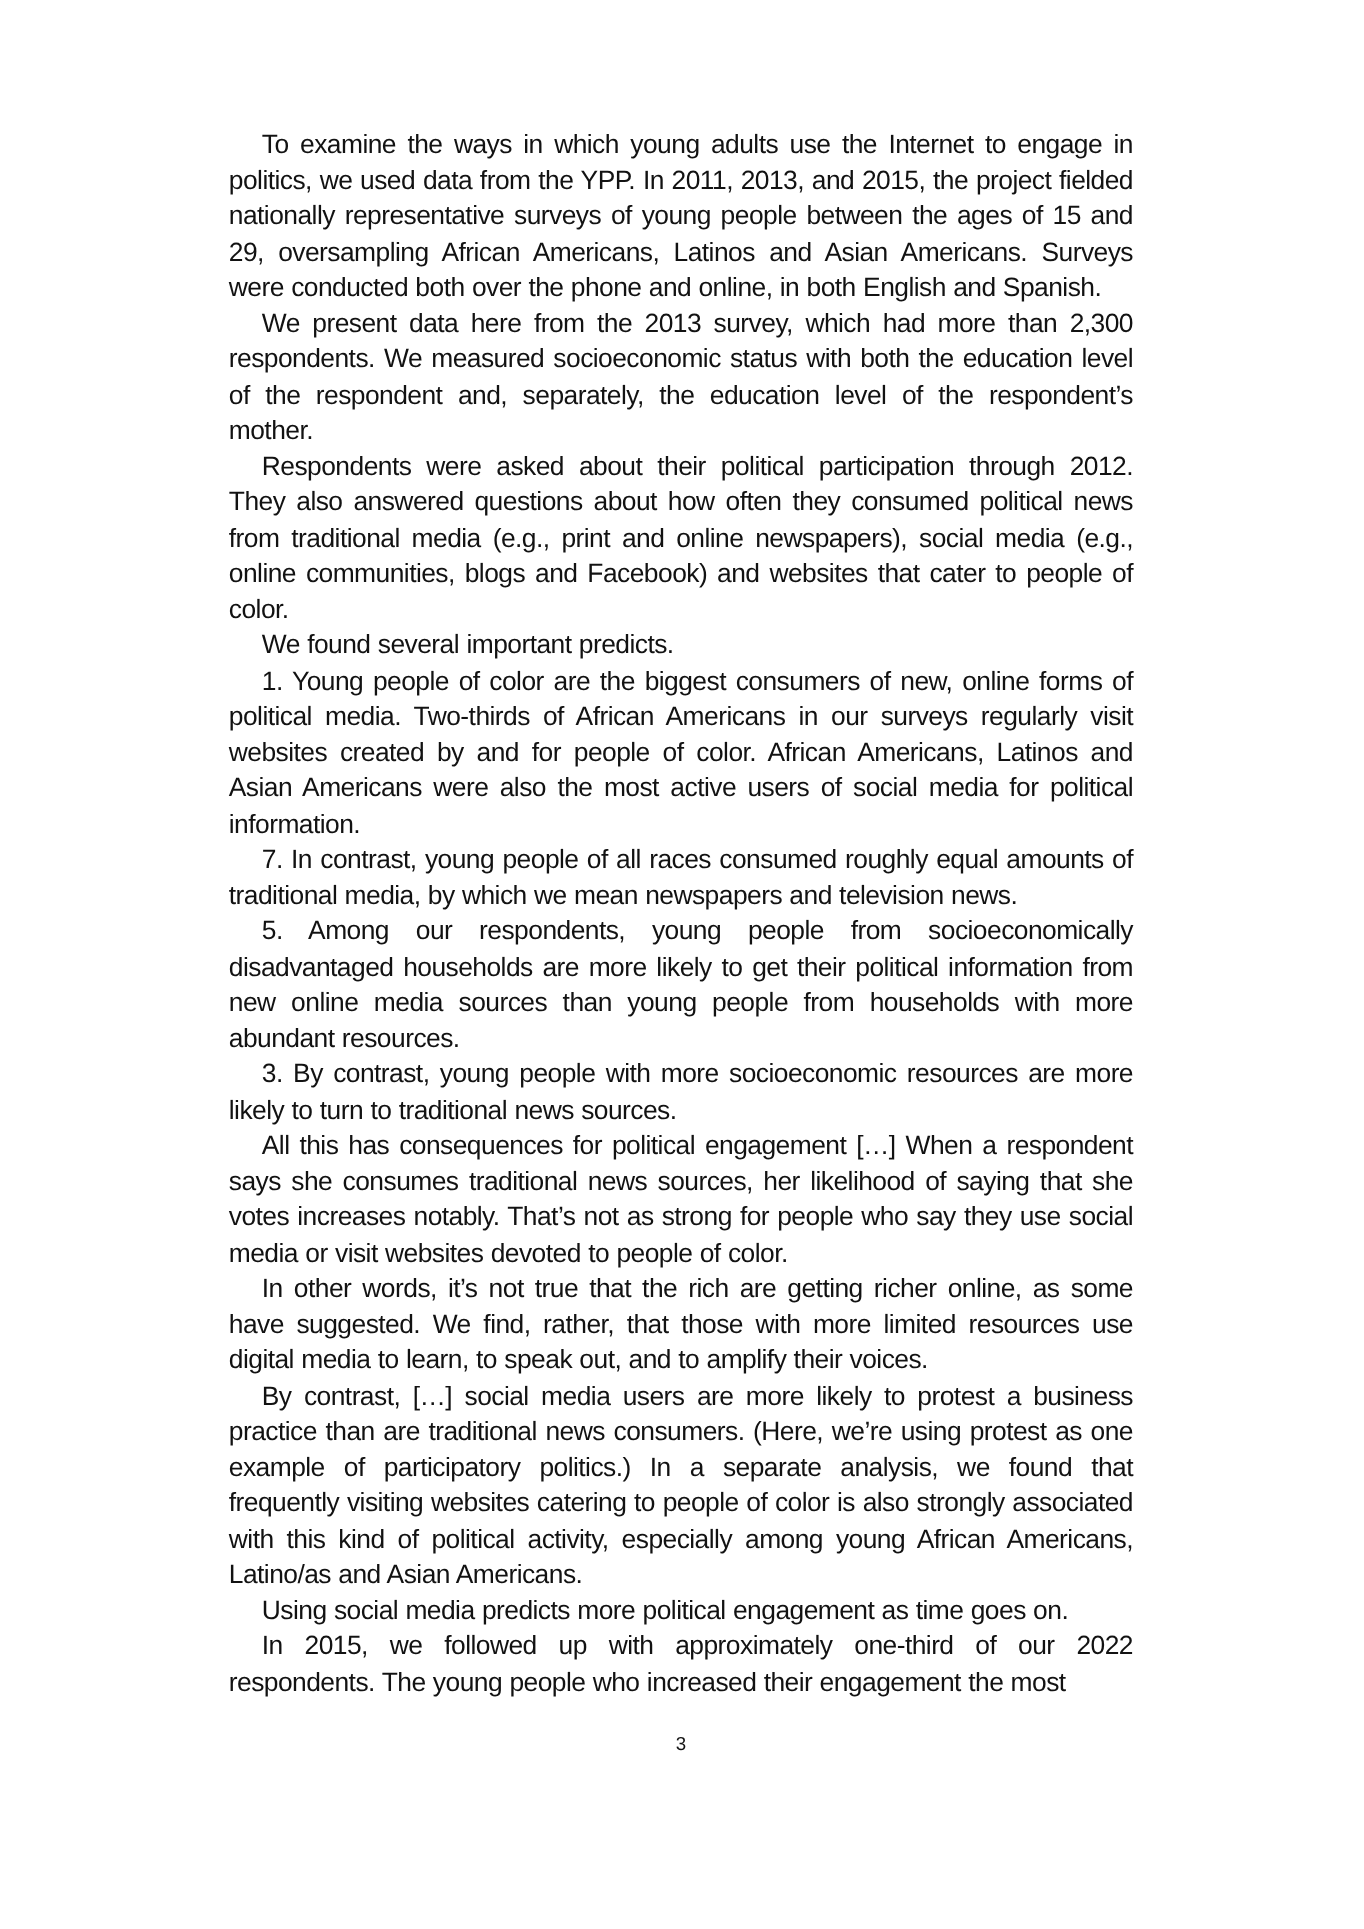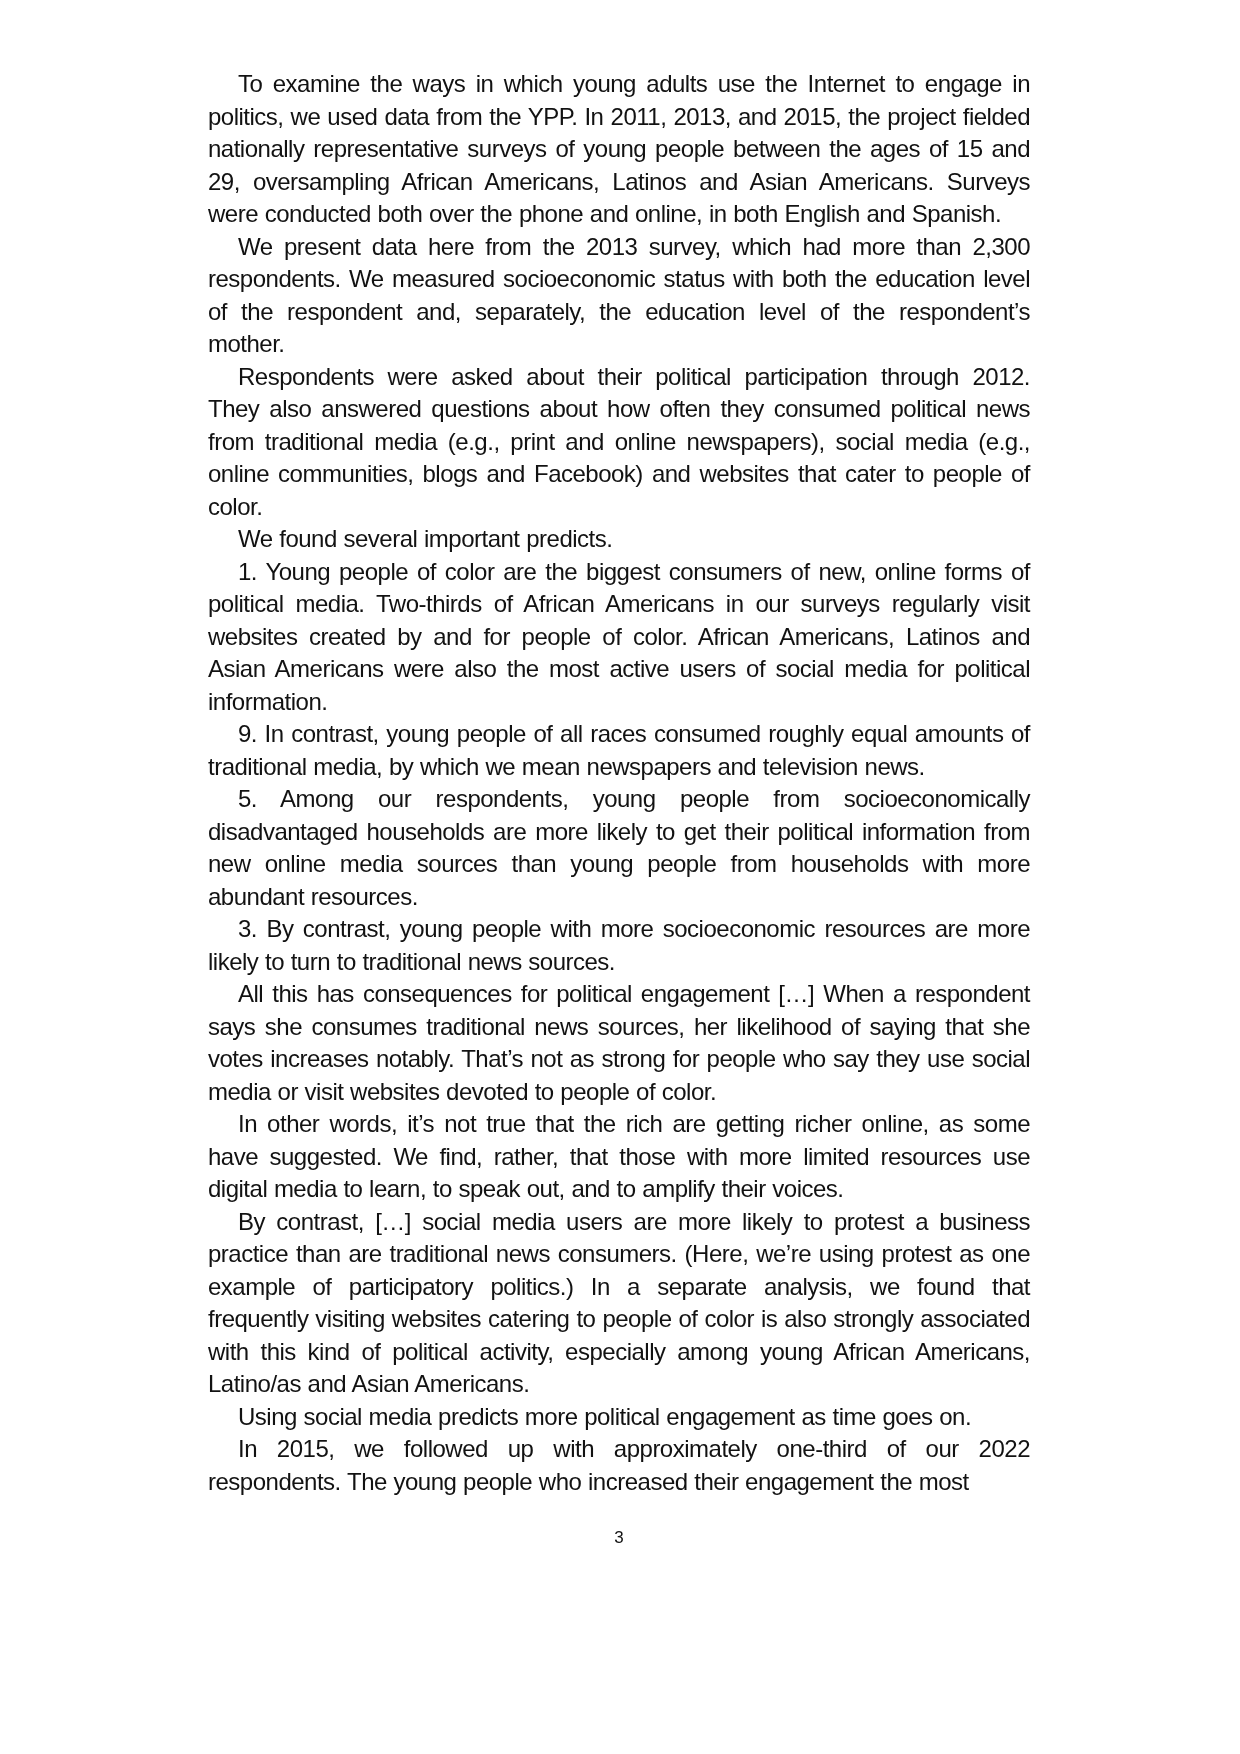--- a/index.html
+++ b/index.html
@@ -6,21 +6,21 @@
     margin: 0;
     padding: 0;
     background: #ffffff;
   }
   .page {
     position: relative;
     width: 1240px;
     height: 1754px;
     background: #ffffff;
     box-sizing: border-box;
-    padding: 68px 210px 0 208px;
+    padding: 116px 210px 0 208px;
     font-family: "Liberation Sans", "DejaVu Sans", sans-serif;
     color: #121212;
     overflow: hidden;
   }
   .body-text p {
     margin: 0;
     text-indent: 30px;
     text-align: justify;
     text-justify: inter-word;
     font-size: 24px;
@@ -39,21 +39,21 @@
 </head>
 <body>
 
 <div class="page">
   <div class="body-text">
     <p>To examine the ways in which young adults use the Internet to engage in politics, we used data from the YPP. In 2011, 2013, and 2015, the project fielded nationally representative surveys of young people between the ages of 15 and 29, oversampling African Americans, Latinos and Asian Americans. Surveys were conducted both over the phone and online, in both English and Spanish.</p>
     <p>We present data here from the 2013 survey, which had more than 2,300 respondents. We measured socioeconomic status with both the education level of the respondent and, separately, the education level of the respondent’s mother.</p>
     <p>Respondents were asked about their political participation through 2012. They also answered questions about how often they consumed political news from traditional media (e.g., print and online newspapers), social media (e.g., online communities, blogs and Facebook) and websites that cater to people of color.</p>
     <p>We found several important predicts.</p>
     <p>1. Young people of color are the biggest consumers of new, online forms of political media. Two-thirds of African Americans in our surveys regularly visit websites created by and for people of color. African Americans, Latinos and Asian Americans were also the most active users of social media for political information.</p>
-    <p>9. In contrast, young people of all races consumed roughly equal amounts of traditional media, by which we mean newspapers and television news.</p>
+    <p>7. In contrast, young people of all races consumed roughly equal amounts of traditional media, by which we mean newspapers and television news.</p>
     <p>5. Among our respondents, young people from socioeconomically disadvantaged households are more likely to get their political information from new online media sources than young people from households with more abundant resources.</p>
     <p>3. By contrast, young people with more socioeconomic resources are more likely to turn to traditional news sources.</p>
     <p>All this has consequences for political engagement […] When a respondent says she consumes traditional news sources, her likelihood of saying that she votes increases notably. That’s not as strong for people who say they use social media or visit websites devoted to people of color.</p>
     <p>In other words, it’s not true that the rich are getting richer online, as some have suggested. We find, rather, that those with more limited resources use digital media to learn, to speak out, and to amplify their voices.</p>
     <p>By contrast, […] social media users are more likely to protest a business practice than are traditional news consumers. (Here, we’re using protest as one example of participatory politics.) In a separate analysis, we found that frequently visiting websites catering to people of color is also strongly associated with this kind of political activity, especially among young African Americans, Latino/as and Asian Americans.</p>
     <p>Using social media predicts more political engagement as time goes on.</p>
     <p>In 2015, we followed up with approximately one-third of our 2022 respondents. The young people who increased their engagement the most</p>
   </div>
   <div class="footer">3</div>
 </div>

